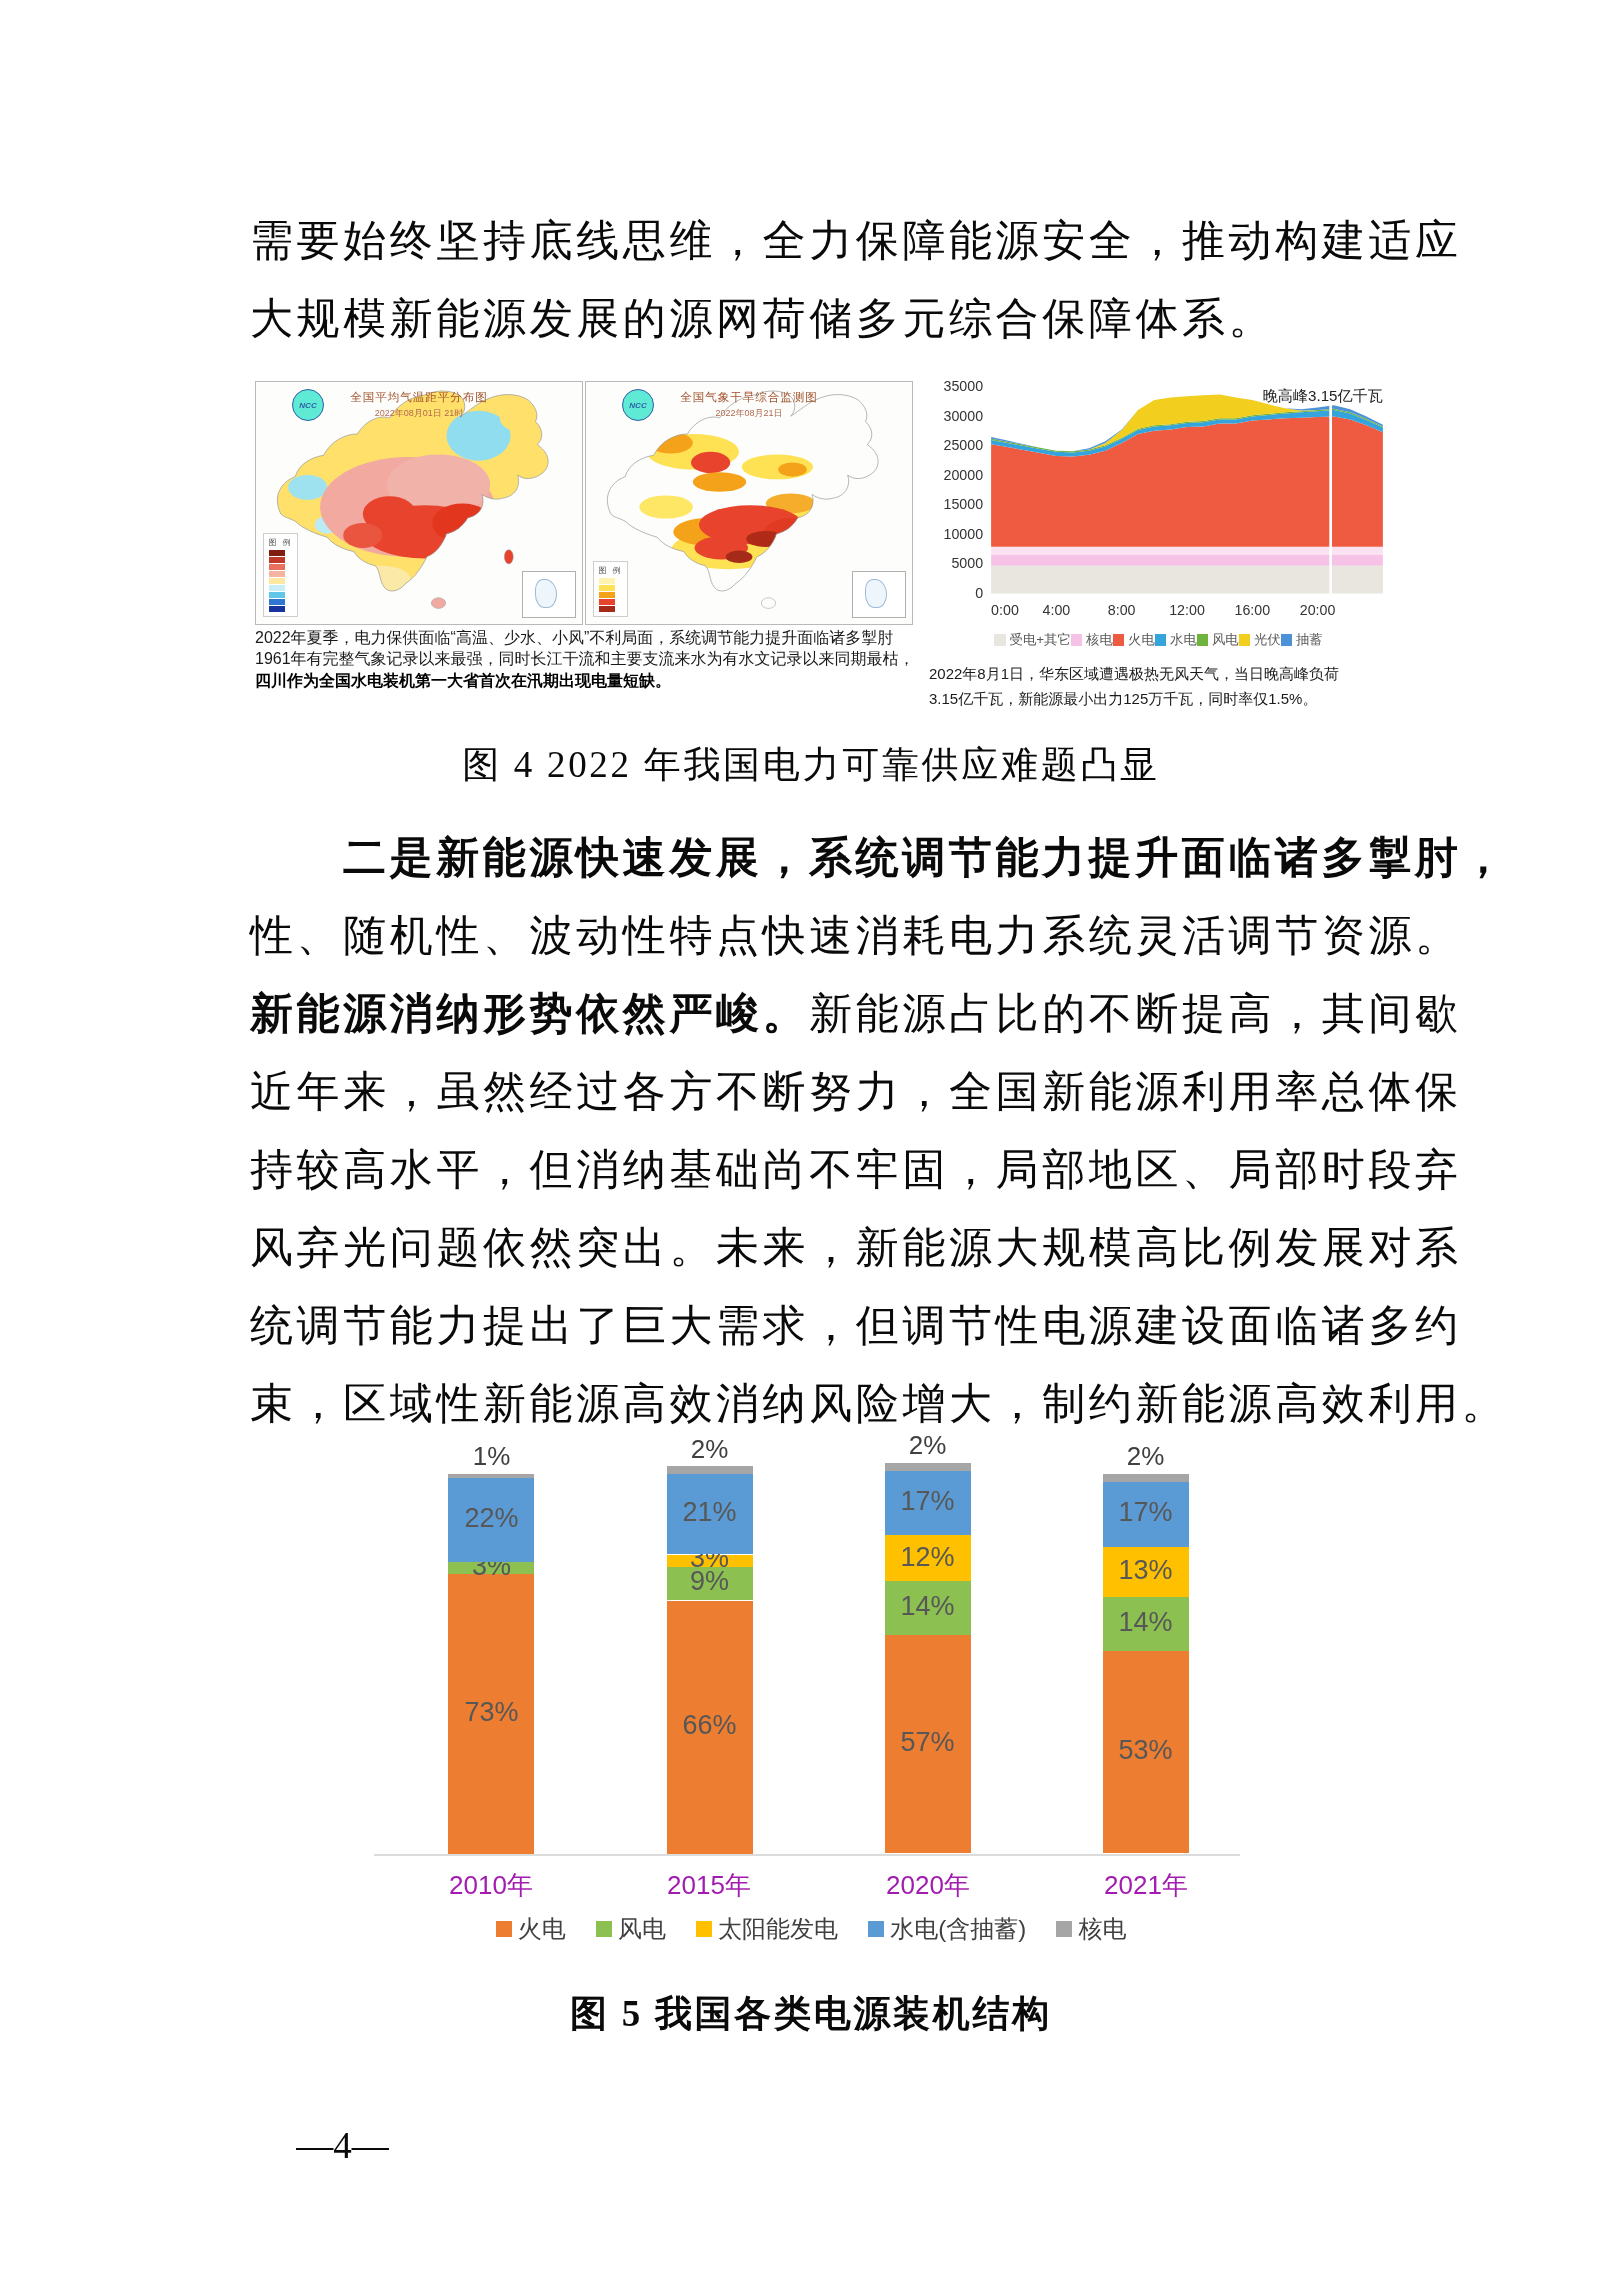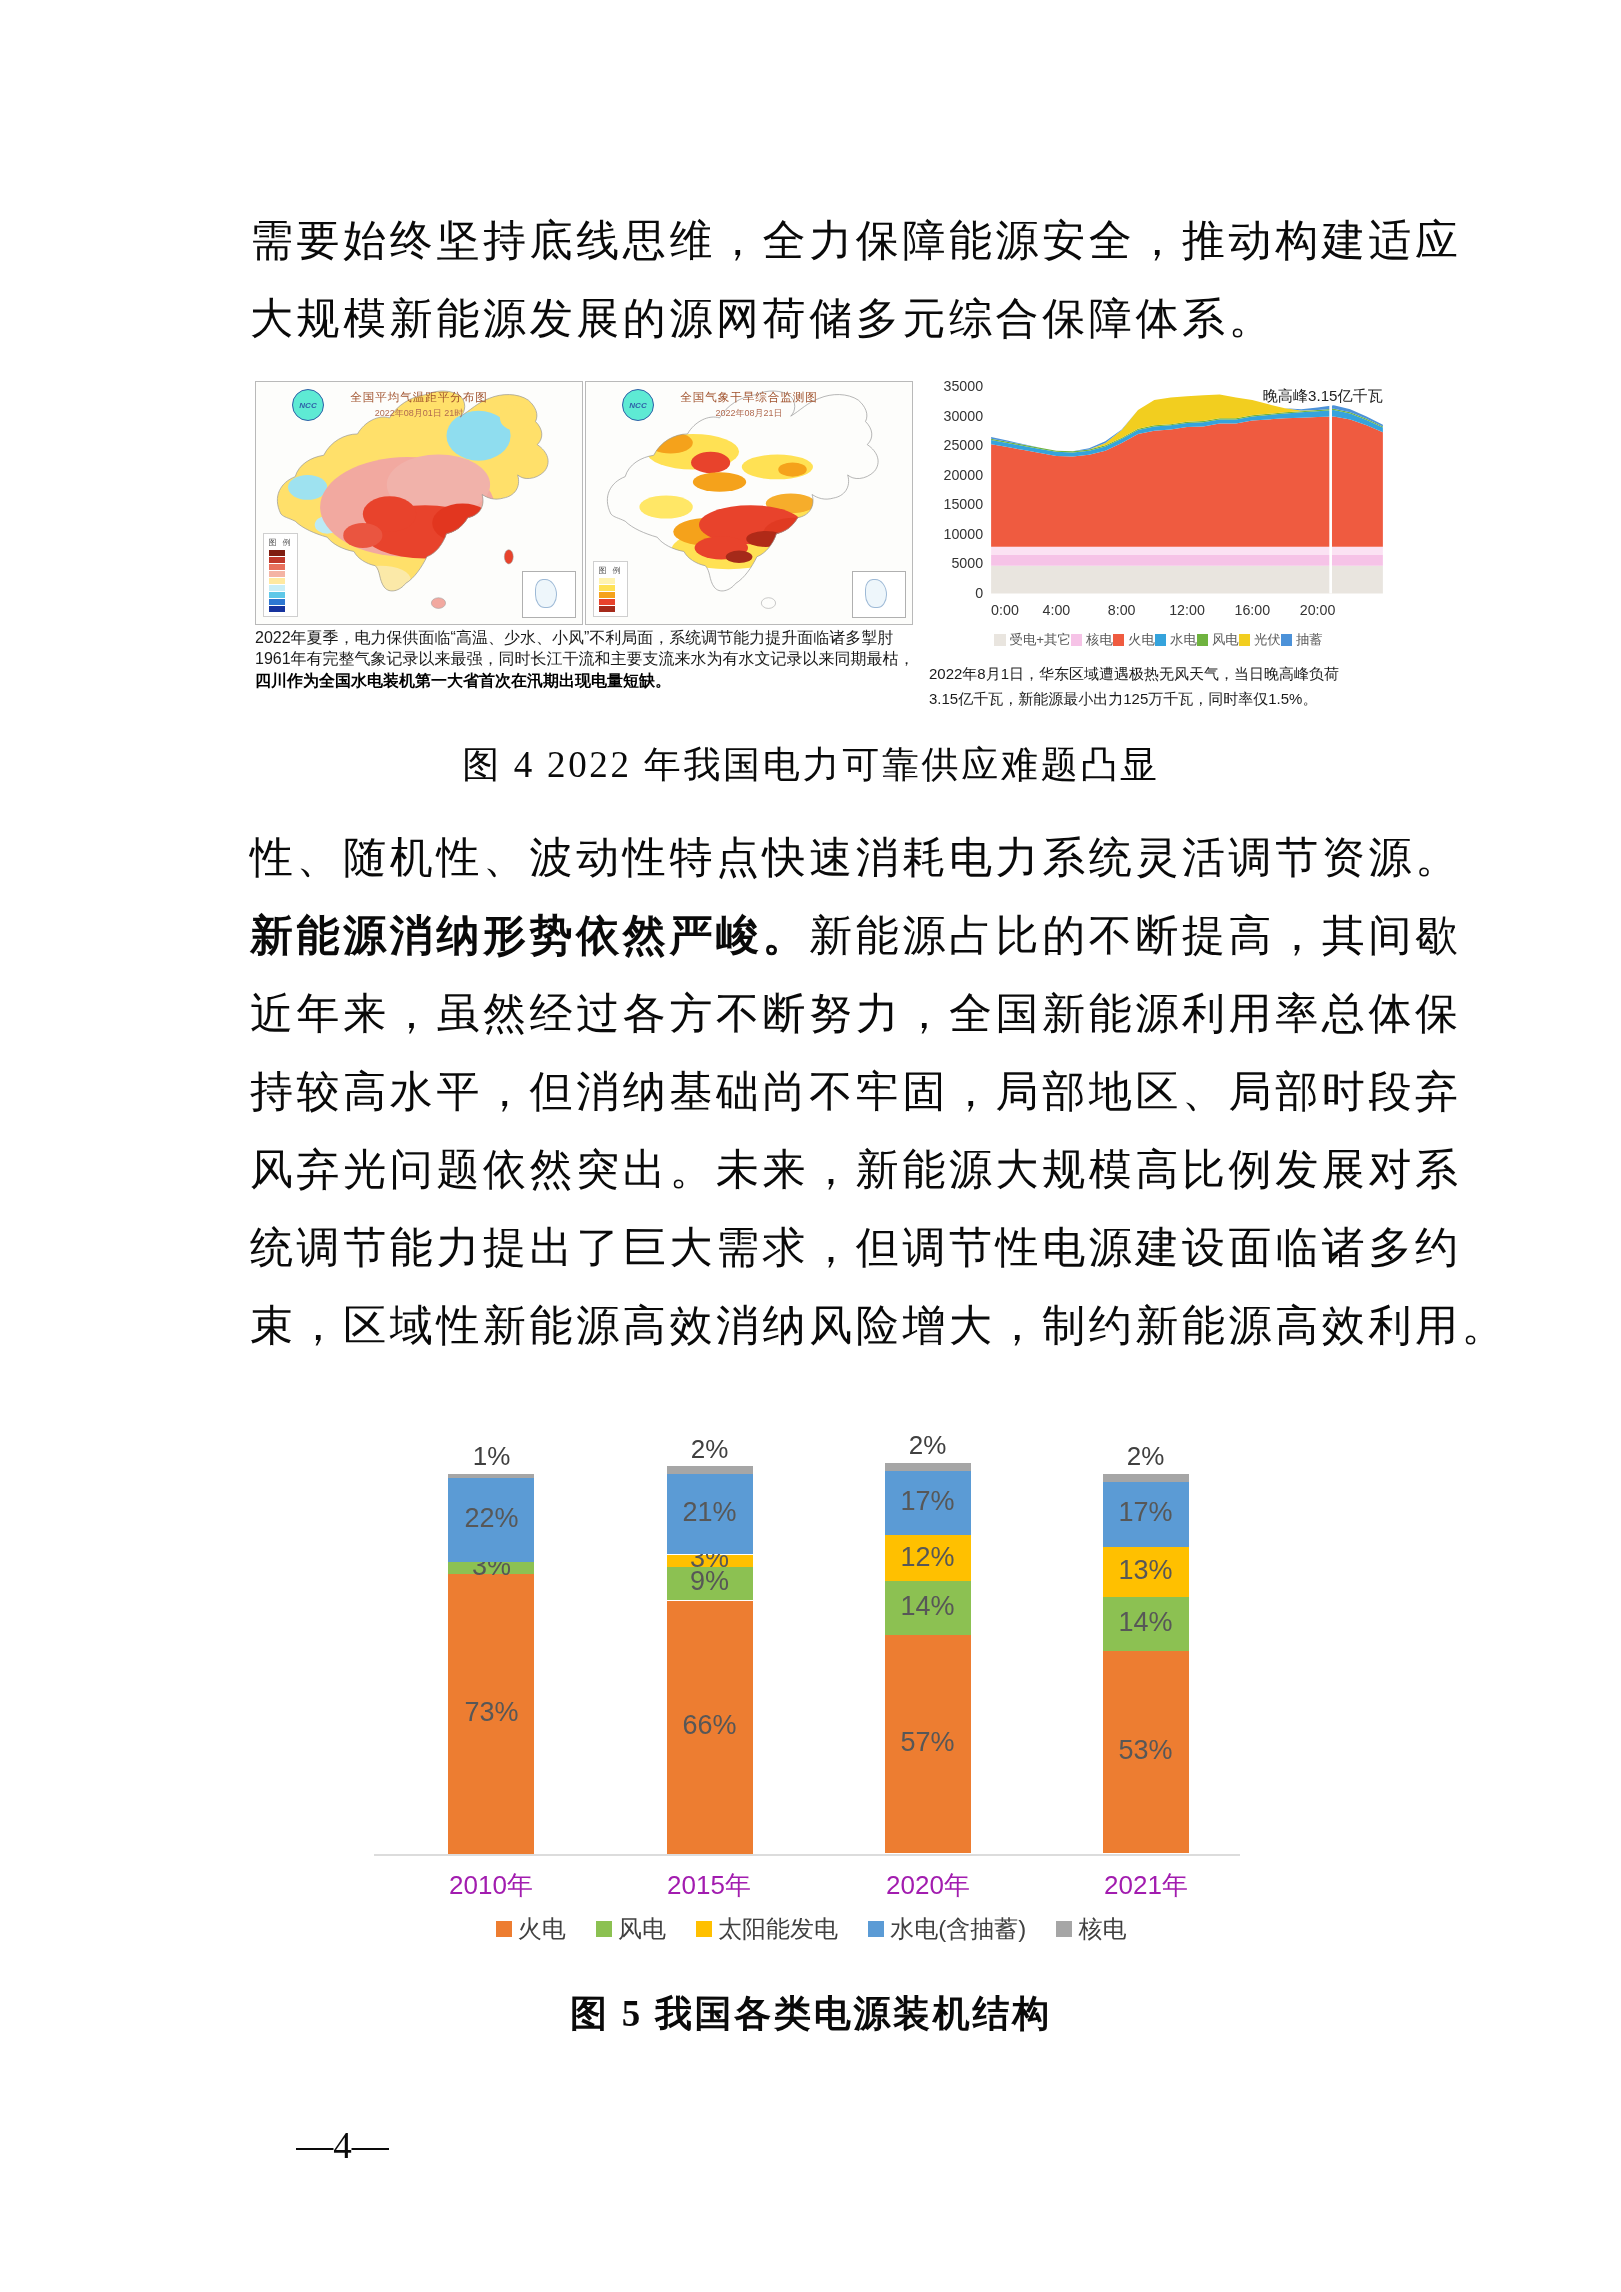--- a/index.html
+++ b/index.html
@@ -234,20 +234,21 @@
       </span>
     </div>
   <div class="smallnote acnote" id="chart-note" style="left:929px;top:661px;width:461px;">
       <div>2022年8月1日，华东区域遭遇极热无风天气，当日晚高峰负荷</div>
       <div>3.15亿千瓦，新能源最小出力125万千瓦，同时率仅1.5%。</div>
     </div>
 
   <div class="figcap" style="top:740px;">图 4 2022 年我国电力可靠供应难题凸显</div>
 
   <div class="para" id="para2" style="top:819px;">
+      <div class="bodyline indent"><span class="b">二是新能源快速发展，系统调节能力提升面临诸多掣肘，</span></div>
       <div class="bodyline"><span>性、随机性、波动性特点快速消耗电力系统灵活调节资源。</span></div>
       <div class="bodyline"><span class="b">新能源消纳形势依然严峻。</span><span>新能源占比的不断提高，其间歇</span></div>
       <div class="bodyline"><span>近年来，虽然经过各方不断努力，全国新能源利用率总体保</span></div>
       <div class="bodyline"><span>持较高水平，但消纳基础尚不牢固，局部地区、局部时段弃</span></div>
       <div class="bodyline"><span>风弃光问题依然突出。未来，新能源大规模高比例发展对系</span></div>
       <div class="bodyline"><span>统调节能力提出了巨大需求，但调节性电源建设面临诸多约</span></div>
       <div class="bodyline"><span>束，区域性新能源高效消纳风险增大，制约新能源高效利用。</span></div>
     </div>
 
   <div id="fig5-bars">

